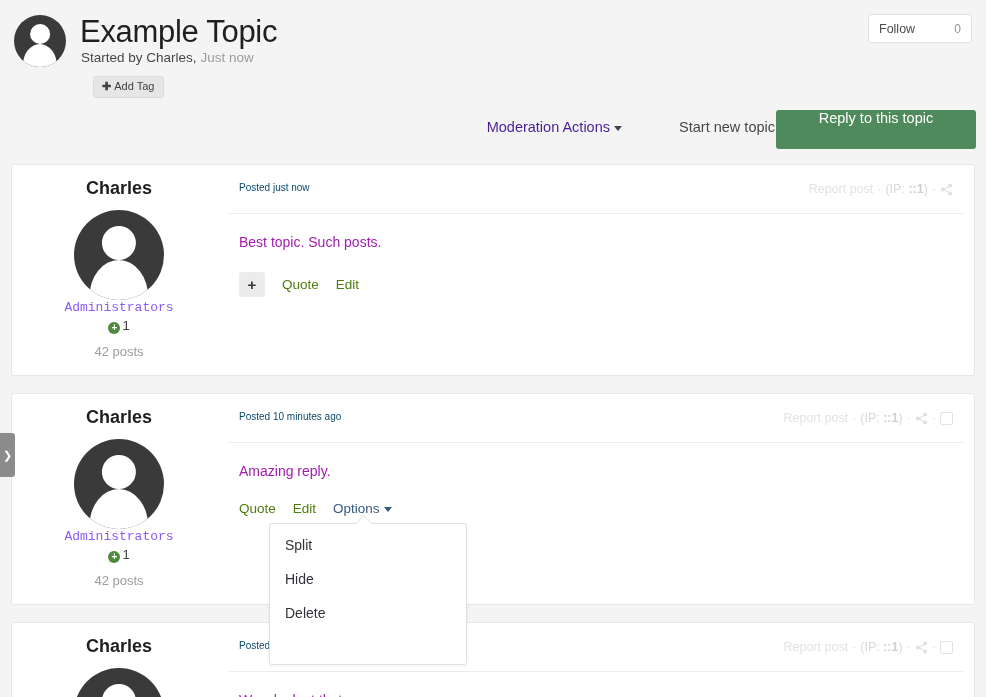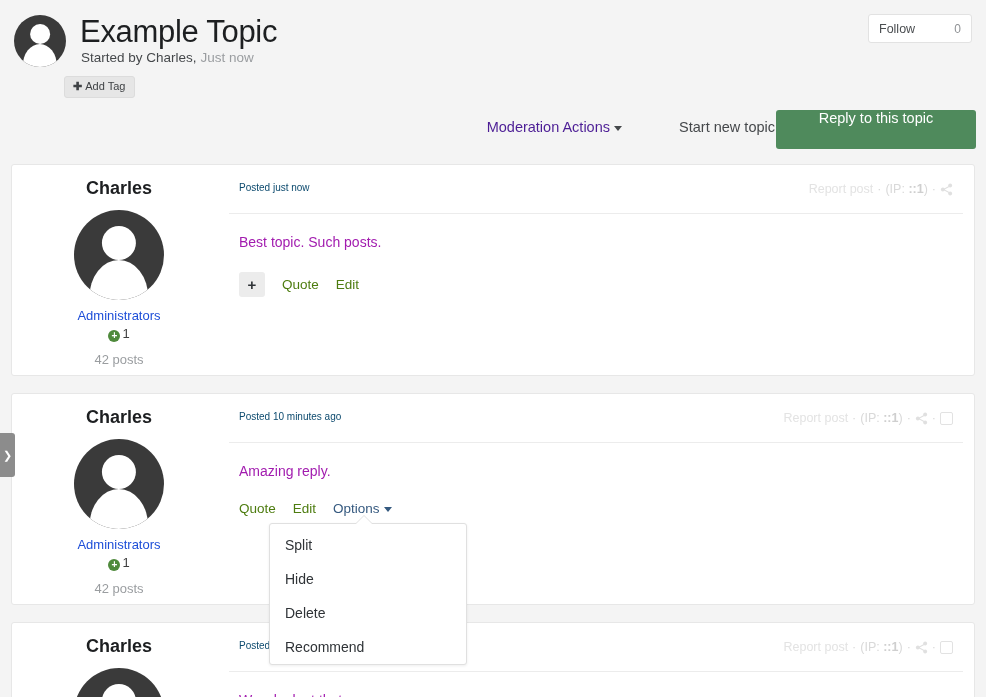--- a/index.html
+++ b/index.html
@@ -30,21 +30,21 @@
   .topic-title {
     position: absolute; left: 80px; top: 14px;
     font-size: 31px; font-weight: 400; letter-spacing: -.3px; color: #1d1f21;
   }
   .topic-byline {
     position: absolute; left: 81px; top: 50px;
     font-size: 13.5px; color: #45484b;
   }
   .topic-byline .muted { color: #9a9da0; }
   .add-tag {
-    position: absolute; left: 64px; top: 76px;
+    position: absolute; left: 93px; top: 76px;
     background: #e6e6e6; border: 1px solid #dcdcdc; border-radius: 3px;
     font-size: 11px; color: #3f4245; padding: 4px 9px 5px 8px; line-height: 1;
     white-space: nowrap;
   }
   .add-tag .plus { font-weight: bold; margin-right: 3px; }
   .follow-btn {
     position: absolute; left: 868px; top: 14px;
     width: 104px; height: 29px;
     background: #fff; border: 1px solid #e2e2e2; border-radius: 3px;
     font-size: 12.5px; color: #4a4d50;
@@ -93,21 +93,21 @@
     background: #3a3a3a; position: relative; overflow: hidden;
   }
   .author-avatar .head {
     position: absolute; left: 50%; top: 18%; transform: translateX(-50%);
     width: 38%; height: 38%; border-radius: 50%; background: #fff;
   }
   .author-avatar .body {
     position: absolute; left: 50%; top: 56%; transform: translateX(-50%);
     width: 66%; height: 60%; border-radius: 50% 50% 0 0 / 70% 70% 0 0; background: #fff;
   }
-  .author-rank { margin-top: 8px; font-size: 13px; color: #1d4ed8; }
+  .author-rank { font-size: 13px; color: #8b5cf6; font-family: Liberation Mono, monospace; }
   .author-rep { margin-top: 3px; font-size: 13px; color: #3f3f3f; }
   .rep-badge {
     display: inline-block; width: 12px; height: 12px; border-radius: 50%;
     background: #4f8a3c; color: #fff; font-size: 10px; line-height: 12px;
     text-align: center; margin-right: 2px; vertical-align: -1px; font-weight: bold;
   }
   .author-posts { margin-top: 10px; font-size: 13px; color: #9a9da0; }
 
   .post-main { position: absolute; left: 217px; right: 11px; top: 0; }
   .post-meta {
@@ -336,20 +336,19 @@
       <div class="post-body">Wow look at that</div>
     </div>
   </div>
 
   <div class="dropdown">
     <span class="arrow-outer"></span>
     <span class="arrow-inner"></span>
     <div class="dropdown-item">Split</div>
     <div class="dropdown-item">Hide</div>
     <div class="dropdown-item">Delete</div>
-    <div class="dropdown-item">Recommend</div>
   </div>
 
   <div class="side-tab">
     <span>❯</span>
   </div>
 
 </div>
 
 </body></html>

